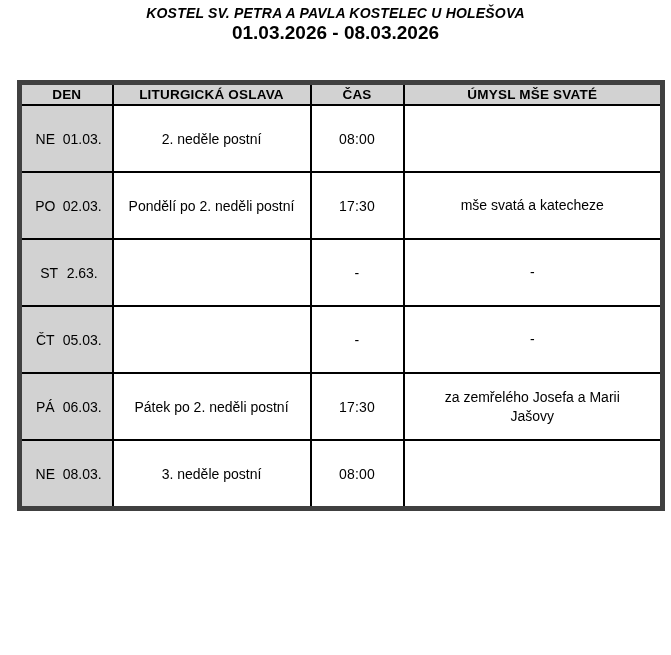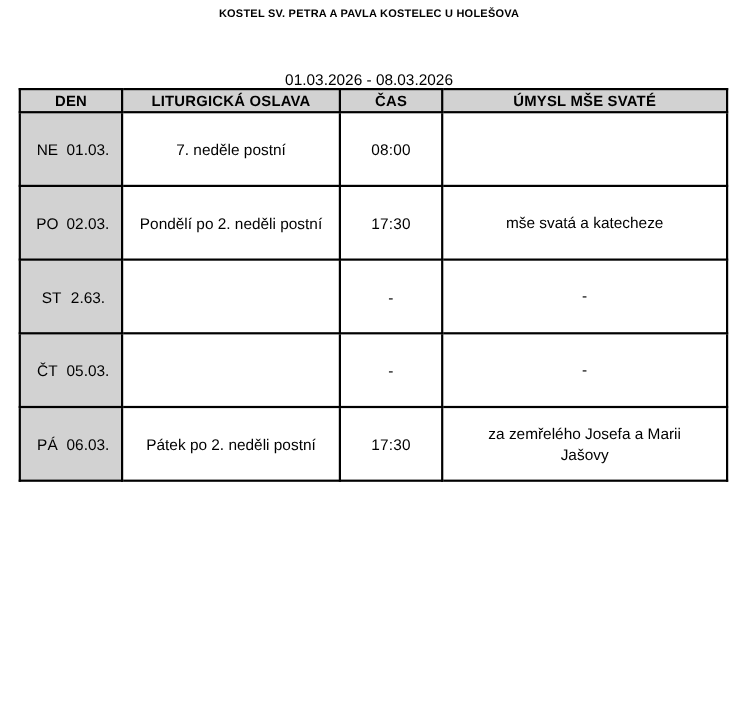--- a/index.html
+++ b/index.html
@@ -22,39 +22,39 @@
     width: 671px;
     text-align: center;
   }
   .doc-title {
     font-size: 14px;
     font-weight: bold;
     line-height: 20px;
     letter-spacing: 0.2px;
   }
   .doc-subtitle {
-    font-size: 10px;
+    font-size: 14px;
     font-weight: bold;
     line-height: 20px;
     letter-spacing: 0.2px;
+    font-style: italic;
   }
   .doc-daterange {
-    font-size: 14px;
-    font-weight: normal;
+    font-size: 19px;
+    font-weight: bold;
     line-height: 19px;
-    margin-top: 40px;
   }
   table.schedule {
     position: absolute;
     left: 17px;
     top: 80px;
     width: 643px;
     border-collapse: collapse;
     table-layout: fixed;
-    border: 2px solid #404040;
+    border: 5px solid #404040;
   }
   table.schedule th,
   table.schedule td {
     border: 2px solid #000000;
     padding: 0;
     vertical-align: middle;
   }
   table.schedule th {
     height: 19px;
     background: #d2d2d2;
@@ -114,21 +114,21 @@
       <th>ČAS</th>
       <th>ÚMYSL MŠE SVATÉ</th>
     </tr>
   </thead>
   <tbody>
     <tr>
       <td class="day-cell">
         <span class="day-abbr">NE</span>
         <span class="day-date">01.03.</span>
       </td>
-      <td class="celebration-cell">7. neděle postní</td>
+      <td class="celebration-cell">2. neděle postní</td>
       <td class="time-cell">08:00</td>
       <td class="intention-cell"></td>
     </tr>
     <tr>
       <td class="day-cell">
         <span class="day-abbr">PO</span>
         <span class="day-date">02.03.</span>
       </td>
       <td class="celebration-cell">Pondělí po 2. neděli postní</td>
       <td class="time-cell">17:30</td>
@@ -155,14 +155,23 @@
     <tr>
       <td class="day-cell">
         <span class="day-abbr">PÁ</span>
         <span class="day-date">06.03.</span>
       </td>
       <td class="celebration-cell">Pátek po 2. neděli postní</td>
       <td class="time-cell">17:30</td>
       <td class="intention-cell">za zemřelého Josefa a Marii
 Jašovy</td>
     </tr>
+    <tr>
+      <td class="day-cell">
+        <span class="day-abbr">NE</span>
+        <span class="day-date">08.03.</span>
+      </td>
+      <td class="celebration-cell">3. neděle postní</td>
+      <td class="time-cell">08:00</td>
+      <td class="intention-cell"></td>
+    </tr>
   </tbody>
 </table>
 
 </body></html>

